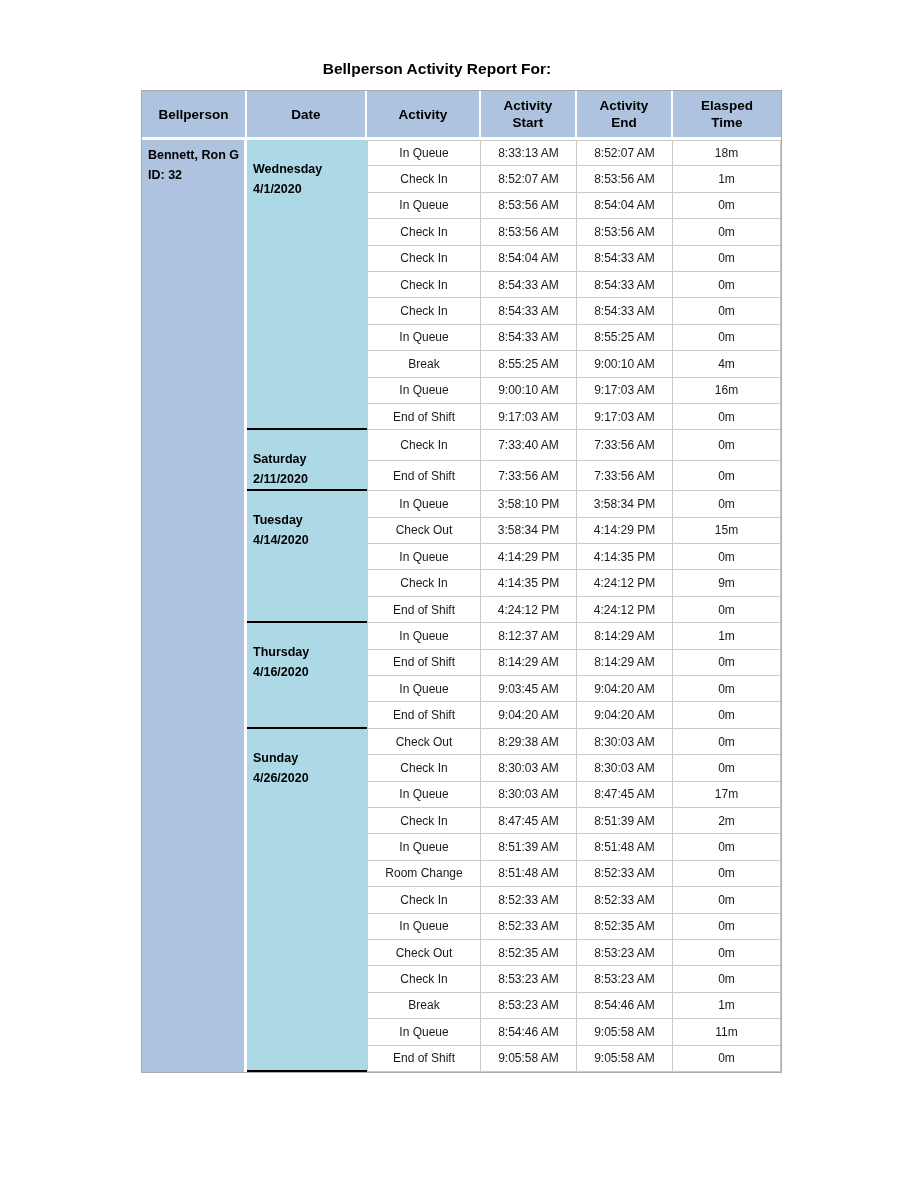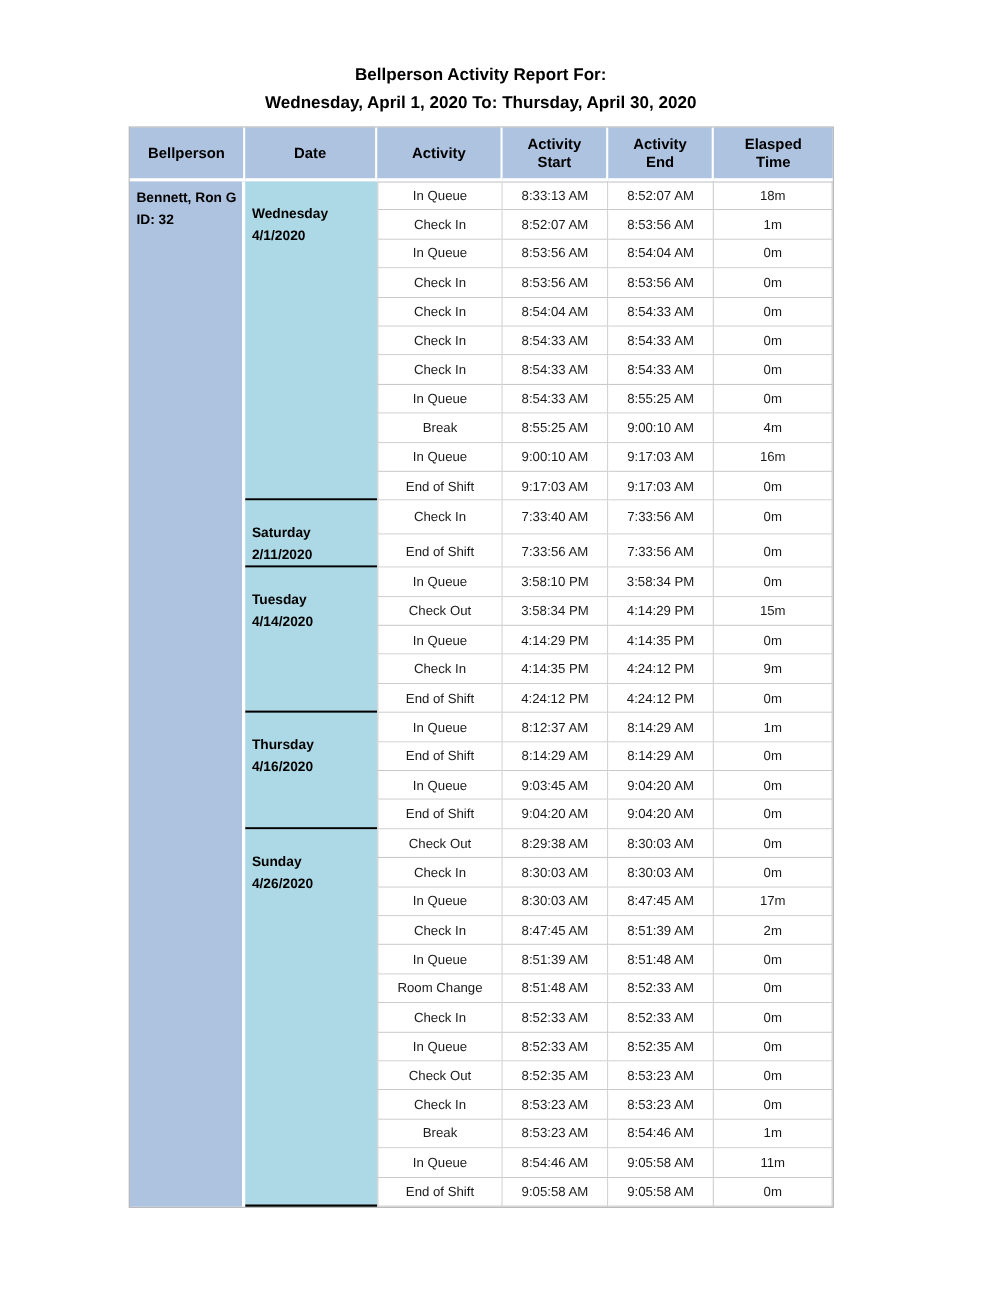--- a/index.html
+++ b/index.html
@@ -10,21 +10,21 @@
     --outer:#ababab;
     --divider:#000000;
     --ink:#1a1a1a;
   }
   *{margin:0;padding:0;box-sizing:border-box;}
   html,body{width:915px;height:1185px;background:#ffffff;overflow:hidden;}
   body{font-family:"Liberation Sans", sans-serif;color:var(--ink);}
   .report{width:640px;margin:56px 0 0 117px;}
   .report-title{text-align:center;font-weight:bold;font-size:15.5px;line-height:25px;color:#000;}
   .report-title .line{display:block;}
-  table.activity{border-collapse:separate;border-spacing:0;table-layout:fixed;width:640px;margin-top:9px;border:1px solid var(--outer);}
+  table.activity{border-collapse:separate;border-spacing:0;table-layout:fixed;width:640px;margin-top:9px;border:1px solid var(--outer);margin-left:24px;}
   col.c-person{width:105px;}
   col.c-date{width:120px;}
   col.c-activity{width:114px;}
   col.c-start{width:96px;}
   col.c-end{width:96px;}
   col.c-elapsed{width:108px;}
   th{background:var(--header-bg);height:49px;font-size:13.5px;font-weight:bold;color:#000;
      text-align:center;vertical-align:middle;border-right:2px solid #fff;border-bottom:3px solid #fff;line-height:17px;}
   th:last-child{border-right:none;}
   th .hdr2{display:inline-block;width:70px;}
@@ -39,21 +39,20 @@
   td.cell{background:#fff;text-align:center;border-right:1px solid var(--grid);border-bottom:1px solid var(--grid);}
   td.cell.act{border-left:1px solid var(--grid);}
   tr.first-row td.cell{border-top:1px solid var(--grid);}
 </style>
 </head>
 <body>
 
 <div class="report">
   <div class="report-title">
     <span class="line">Bellperson Activity Report For:</span>
-    <span class="line">Wednesday, April 1, 2020 To: Thursday, April 30, 2020</span>
   </div>
 
   <table class="activity">
     <colgroup>
       <col class="c-person">
         <col class="c-date">
         <col class="c-activity">
       <col class="c-start">
         <col class="c-end">
         <col class="c-elapsed">

